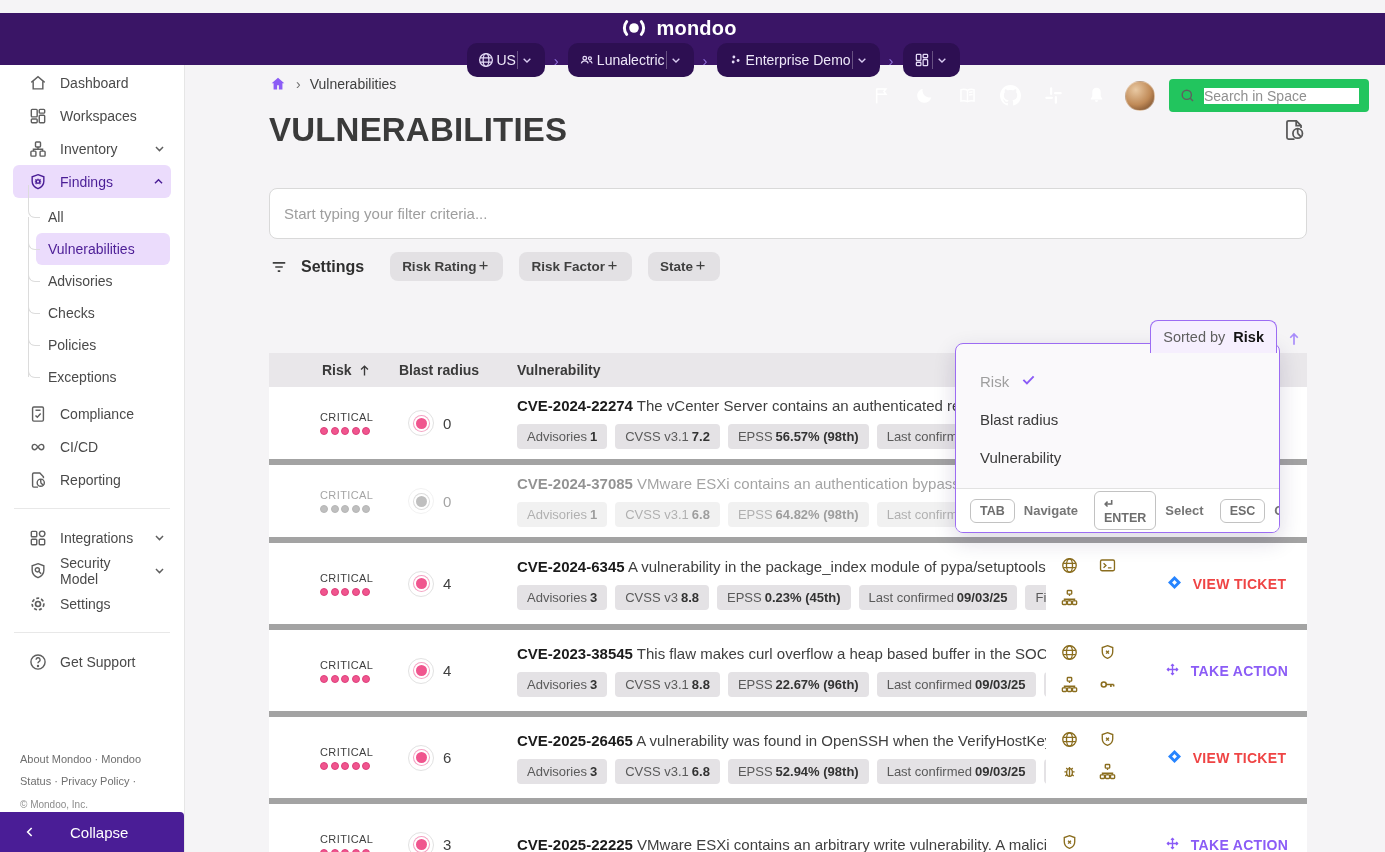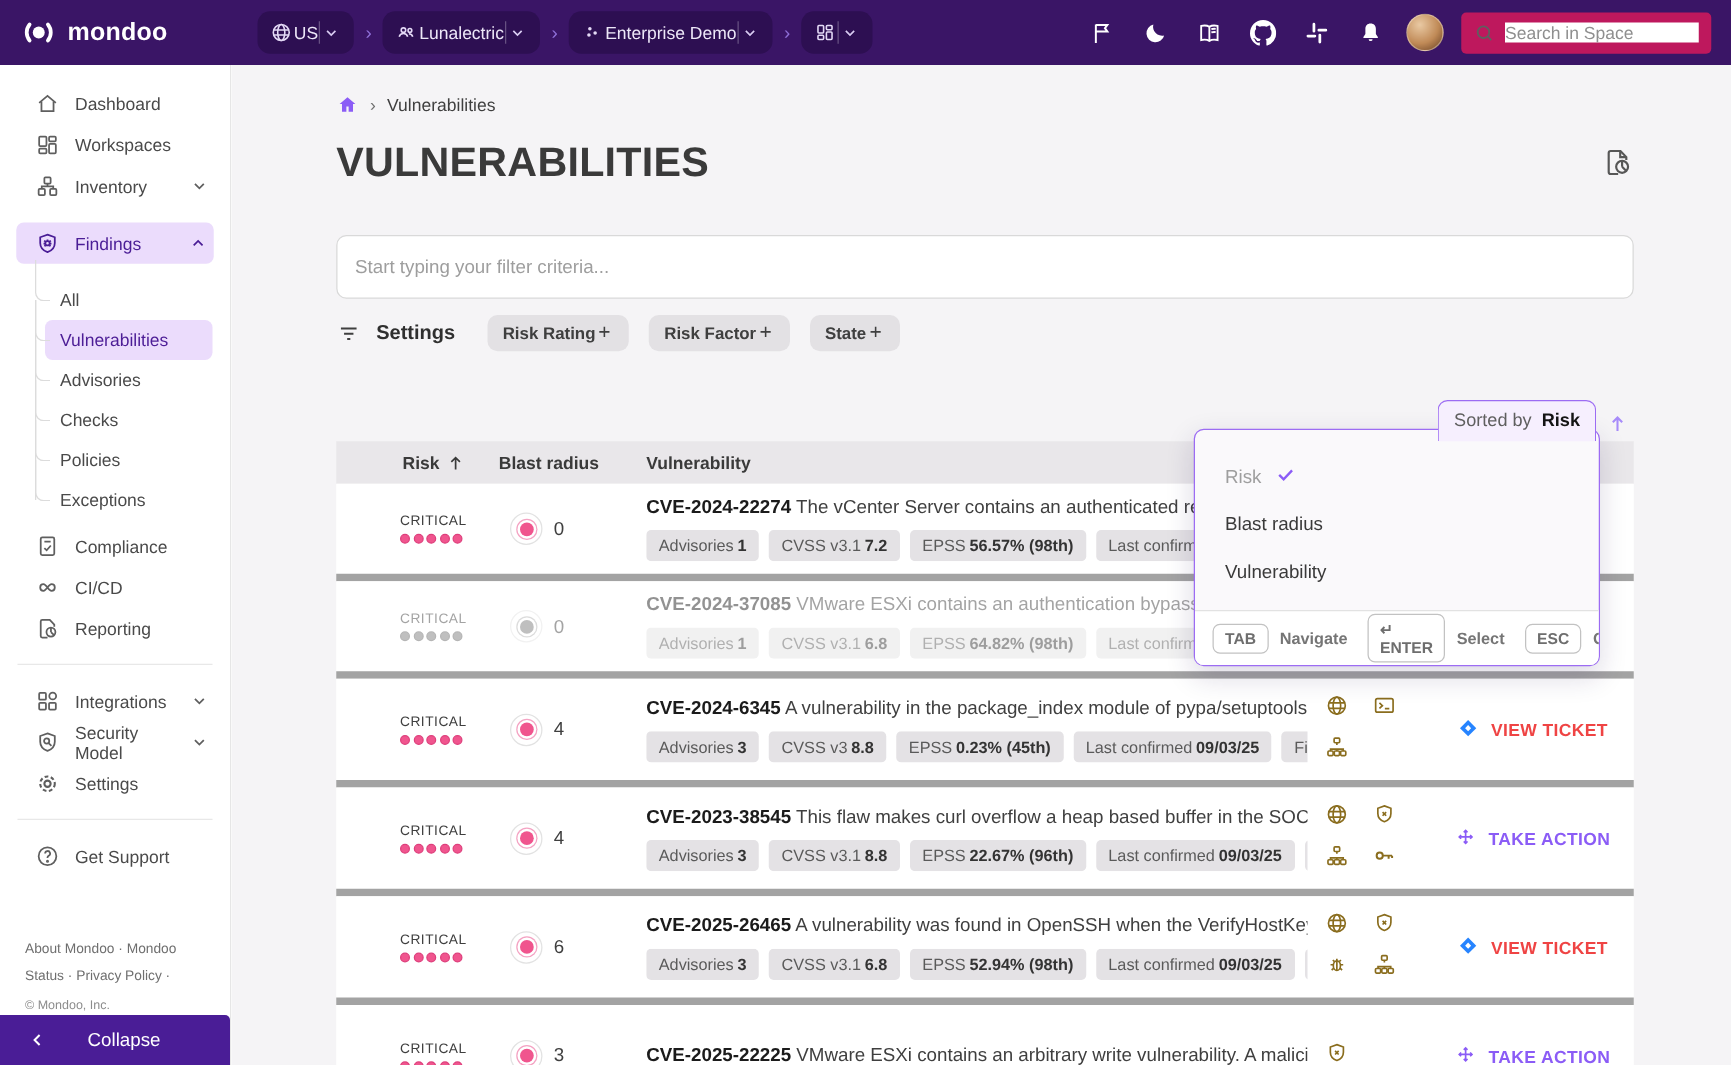--- a/index.html
+++ b/index.html
@@ -1,47 +1,47 @@
 <!DOCTYPE html>
 <html><head>
 <meta charset="utf-8">
 <style>
   * { box-sizing: border-box; margin: 0; padding: 0; }
   html, body { width: 1385px; height: 852px; overflow: hidden; font-family: "Liberation Sans", sans-serif; background: #F5F4F6; }
 
   
-  .navbar { position: fixed; top: 0; left: 0; width: 1385px; height: 52px; background: #3A1566; display: flex; align-items: center; padding: 0 16px; z-index: 100; }
+  .navbar { position: fixed; top: 13px; left: 0; width: 1385px; height: 52px; background: #3A1566; display: flex; align-items: center; padding: 0 16px; z-index: 100; flex-direction: column; }
   .brand { display: flex; align-items: center; gap: 8px; width: 148px; }
   .brand-word { color: #fff; font-weight: 700; font-size: 20px; letter-spacing: .2px; }
   .crumbs { display: flex; align-items: center; gap: 9px; margin-left: 42px; }
   .crumb-chip { background: #2D0F52; border-radius: 10px; height: 34px; display: flex; align-items: center; padding: 0 10px; gap: 1px; color: #EDE7F8; font-size: 14px; cursor: pointer; }
   .chip-div { width: 1px; height: 18px; background: rgba(255,255,255,.28); }
   .crumb-sep { color: #8F6FD8; font-size: 15px; }
   .cicon { display: flex; align-items: center; color: #E4DAF6; }
   .cicon svg { width: 18px; height: 18px; }
   .chev { display: flex; align-items: center; color: #D9CCF2; }
   .chev svg { width: 16px; height: 16px; }
   .nav-right { margin-left: auto; display: flex; align-items: center; gap: 6px; }
   .nav-icon-btn { width: 37px; height: 37px; display: flex; align-items: center; justify-content: center; color: #fff; cursor: pointer; }
   .nav-icon-btn svg { width: 21px; height: 21px; }
   .avatar { width: 30px; height: 30px; border-radius: 50%; margin: 0 8px 0 4px; background: radial-gradient(circle at 35% 28%, #E9C9A3, #C08A57 55%, #6E4526 95%); border: 1px solid rgba(255,255,255,.35); cursor: pointer; }
-  .search-box { width: 200px; height: 33px; background: #be185d; border-radius: 4px; display: flex; align-items: center; padding: 0 10px; gap: 8px; }
+  .search-box { width: 200px; height: 33px; background: #22c55e; border-radius: 4px; display: flex; align-items: center; padding: 0 10px; gap: 8px; }
   .search-box svg { width: 17px; height: 17px; color: #5F5F5F; flex-shrink: 0; }
   .search-box input { border: none; outline: none; font-size: 14px; color: #333; width: 100%; font-family: inherit; }
   .search-box input::placeholder { color: #8F8F8F; }
 
   
   .sidebar { position: fixed; top: 52px; left: 0; bottom: 0; width: 185px; background: #fff; border-right: 1px solid #E6E6E6; display: flex; flex-direction: column; z-index: 90; }
   .s-nav { padding-top: 14px; flex: 1; overflow: hidden; }
   .s-item { display: flex; align-items: center; height: 33px; padding-left: 28px; color: #4A4A4A; font-size: 14px; cursor: pointer; }
   .s-icon { width: 20px; height: 20px; display: flex; align-items: center; justify-content: center; color: #5F5F5F; margin-right: 12px; flex-shrink: 0; }
   .s-icon svg { width: 20px; height: 20px; }
   .s-chev { margin-left: auto; margin-right: 16px; color: #5F5F5F; display: flex; }
   .s-chev svg { width: 17px; height: 17px; }
-  .s-item.active { background: #EBDCFC; color: #4A1D96; border-radius: 6px; margin: 13px 13px; padding-left: 15px; height: 33px; }
+  .s-item.active { background: #EBDCFC; color: #4A1D96; border-radius: 6px; margin: 0 13px; padding-left: 15px; height: 33px; }
   .s-item.active .s-icon, .s-item.active .s-chev { color: #4A1D96; }
   .s-item.active .s-chev { margin-right: 4px; }
   .s-children { margin: 3px 0 4px 0; }
   .s-sub { height: 32px; display: flex; align-items: center; padding-left: 48px; color: #4A4A4A; font-size: 14px; position: relative; cursor: pointer; }
   .s-sub::before { content: ""; position: absolute; left: 28px; top: -16px; width: 11px; height: 32px; border-left: 1px solid #DCDCDC; border-bottom: 1px solid #DCDCDC; border-bottom-left-radius: 7px; }
   .s-sub:not(:last-child)::after { content: ""; position: absolute; left: 28px; top: 16px; bottom: -16px; border-left: 1px solid #DCDCDC; }
   .s-sub.active { background: #EBDCFC; border-radius: 6px; color: #4C1D96; margin: 0 14px 0 36px; padding-left: 12px; }
   .s-sub.active::before { left: -8px; }
   .s-sub.active::after { left: -8px; }
   .s-divider { height: 1px; background: #E8E8E8; margin: 12px 14px; }

